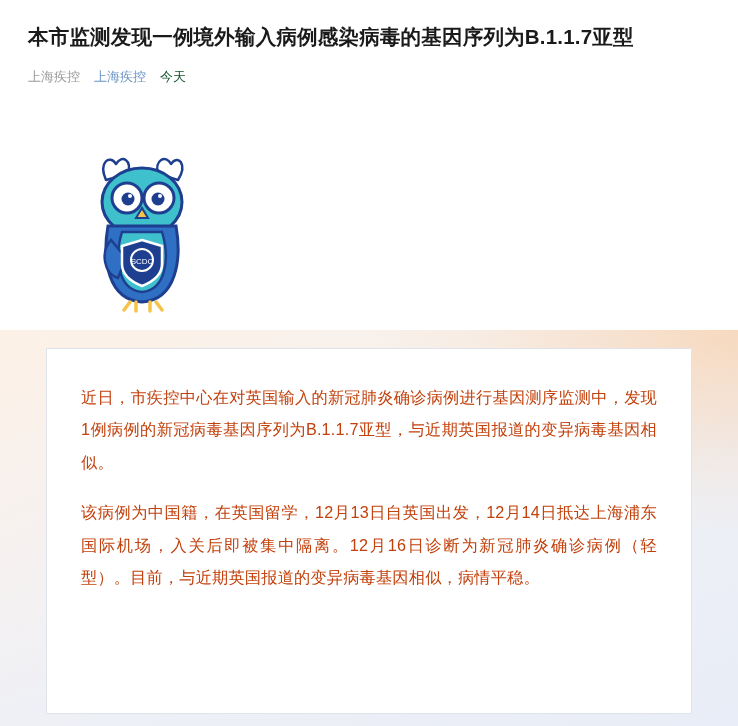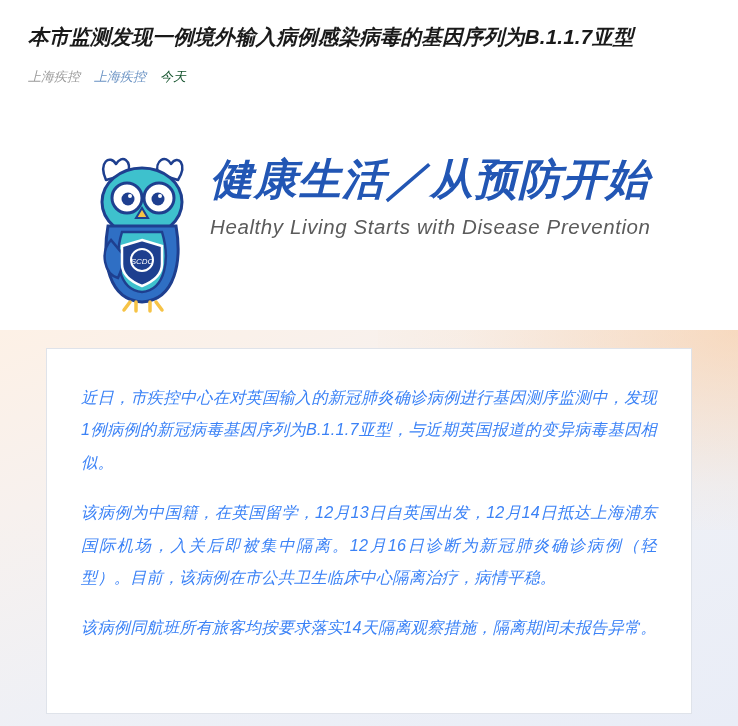--- a/index.html
+++ b/index.html
@@ -12,21 +12,20 @@
     background: #ffffff;
     font-family: "Liberation Sans", sans-serif;
     overflow: hidden;
   }
   .page {
     position: relative;
     width: 738px;
     height: 726px;
     background: #ffffff;
     box-sizing: border-box;
-    font-style: italic;
   }
   .article-header {
     padding: 22px 28px 0 28px;
   }
   .article-title {
     font-size: 20.5px;
     font-weight: bold;
     color: #1a1a1a;
     line-height: 1.45;
     letter-spacing: 0.2px;
@@ -113,21 +112,21 @@
     height: 366px;
     background: #ffffff;
     border: 1px solid #dfe3ea;
     box-sizing: border-box;
     padding: 32px 34px 20px 34px;
     overflow: hidden;
   }
   .para {
     font-size: 16.2px;
     line-height: 2.0;
-    color: #3b82f6;
+    color: #c2410c;
     margin: 0 0 18px 0;
     text-align: justify;
     letter-spacing: 0.2px;
   }
   .para:last-child {
     margin-bottom: 0;
   }
 </style>
 </head>
 <body>
@@ -169,28 +168,23 @@
         <path d="M33 100 C22 112, 26 134, 40 138 L48 118 Z" fill="#2f6fc4" stroke="#1e3f8f" stroke-width="2.5"></path>
 
         <path d="M64 100 L84 106 L84 124 C84 136, 74 142, 64 146 C54 142, 44 136, 44 124 L44 106 Z" fill="#1e3f8f" stroke="#ffffff" stroke-width="2.5"></path>
         <circle cx="64" cy="120" r="11" fill="none" stroke="#ffffff" stroke-width="2"></circle>
         <text x="64" y="124" font-family="Liberation Sans, sans-serif" font-size="8" fill="#ffffff" text-anchor="middle">SCDC</text>
 
         <path d="M52 162 L46 170 M58 162 L58 171 M72 162 L72 171 M78 162 L84 170" stroke="#f6c346" stroke-width="3.5" stroke-linecap="round"></path>
       </svg>
     </div>
 
-    <div class="slogan-wrap">
-      <div class="slogan-cn">健康生活／从预防开始</div>
-      <div class="slogan-en">Healthy  Living  Starts  with  Disease  Prevention</div>
-    </div>
 
   </div>
 
   <div class="body-area">
     <div class="card">
       <p class="para">近日，市疾控中心在对英国输入的新冠肺炎确诊病例进行基因测序监测中，发现1例病例的新冠病毒基因序列为B.1.1.7亚型，与近期英国报道的变异病毒基因相似。</p>
-      <p class="para">该病例为中国籍，在英国留学，12月13日自英国出发，12月14日抵达上海浦东国际机场，入关后即被集中隔离。12月16日诊断为新冠肺炎确诊病例（轻型）。目前，该病例在市公共卫生临床中心隔离治疗，病情平稳。</p>
-      <p class="para">该病例同航班所有旅客均按要求落实14天隔离观察措施，隔离期间未报告异常。</p>
+      <p class="para">该病例为中国籍，在英国留学，12月13日自英国出发，12月14日抵达上海浦东国际机场，入关后即被集中隔离。12月16日诊断为新冠肺炎确诊病例（轻型）。目前，与近期英国报道的变异病毒基因相似，病情平稳。</p>
     </div>
   </div>
 
 </div>
 
 </body></html>

